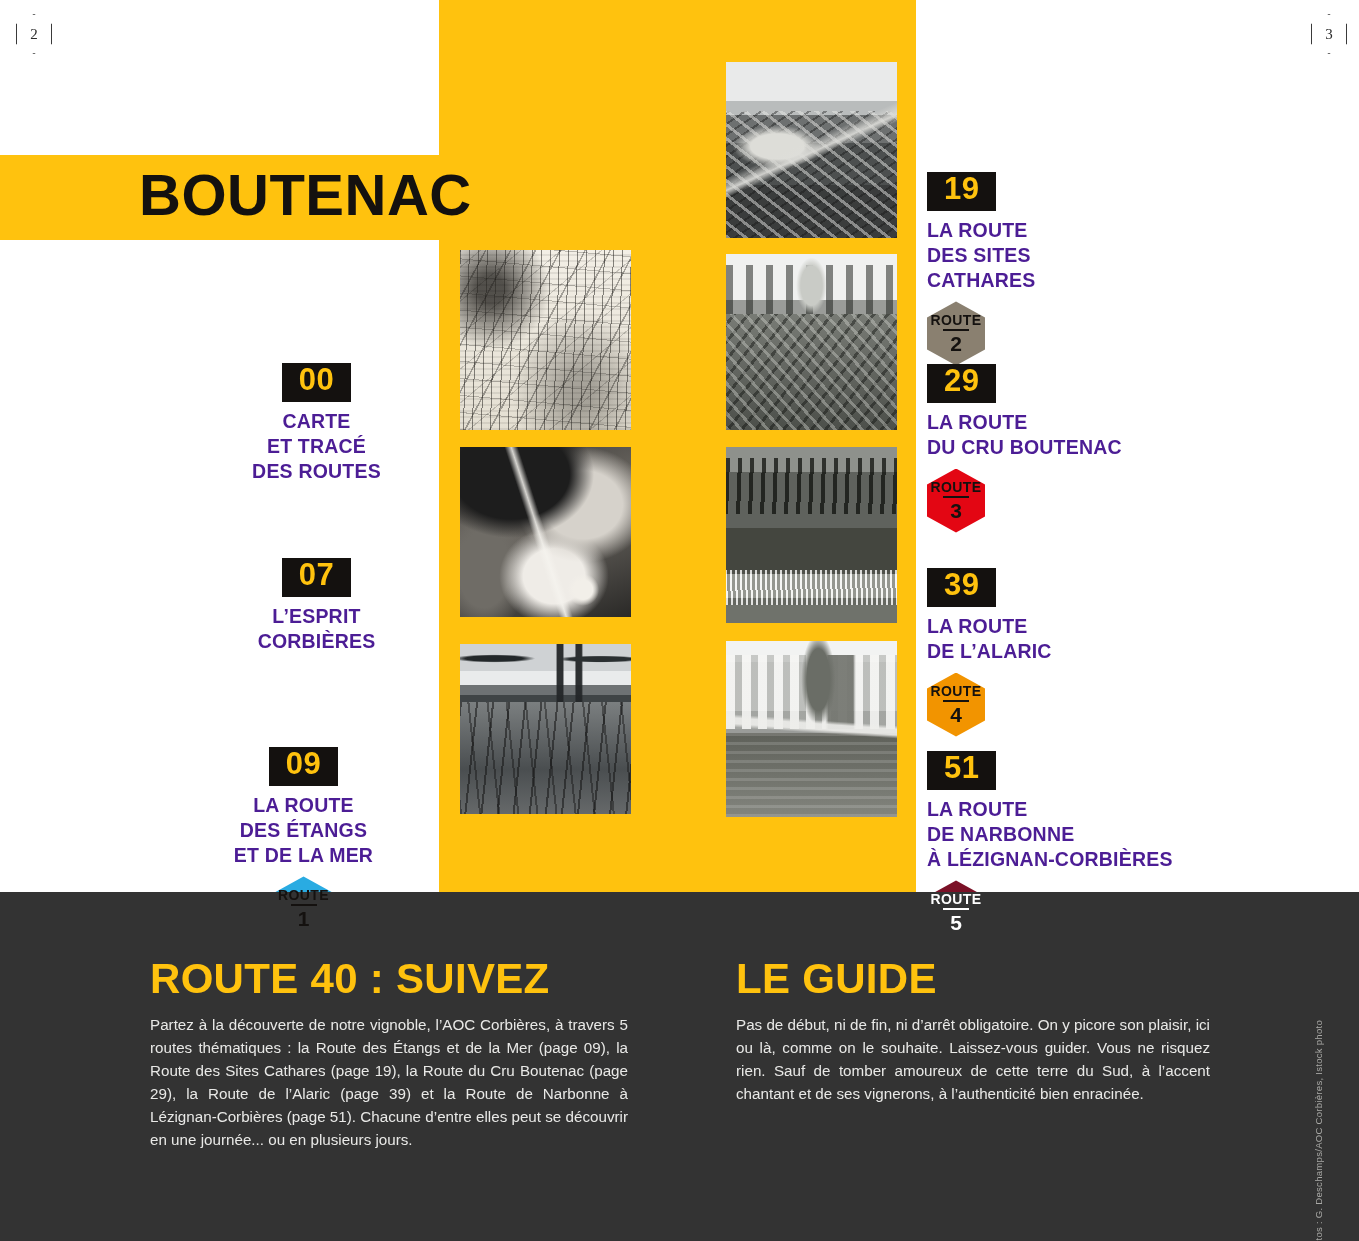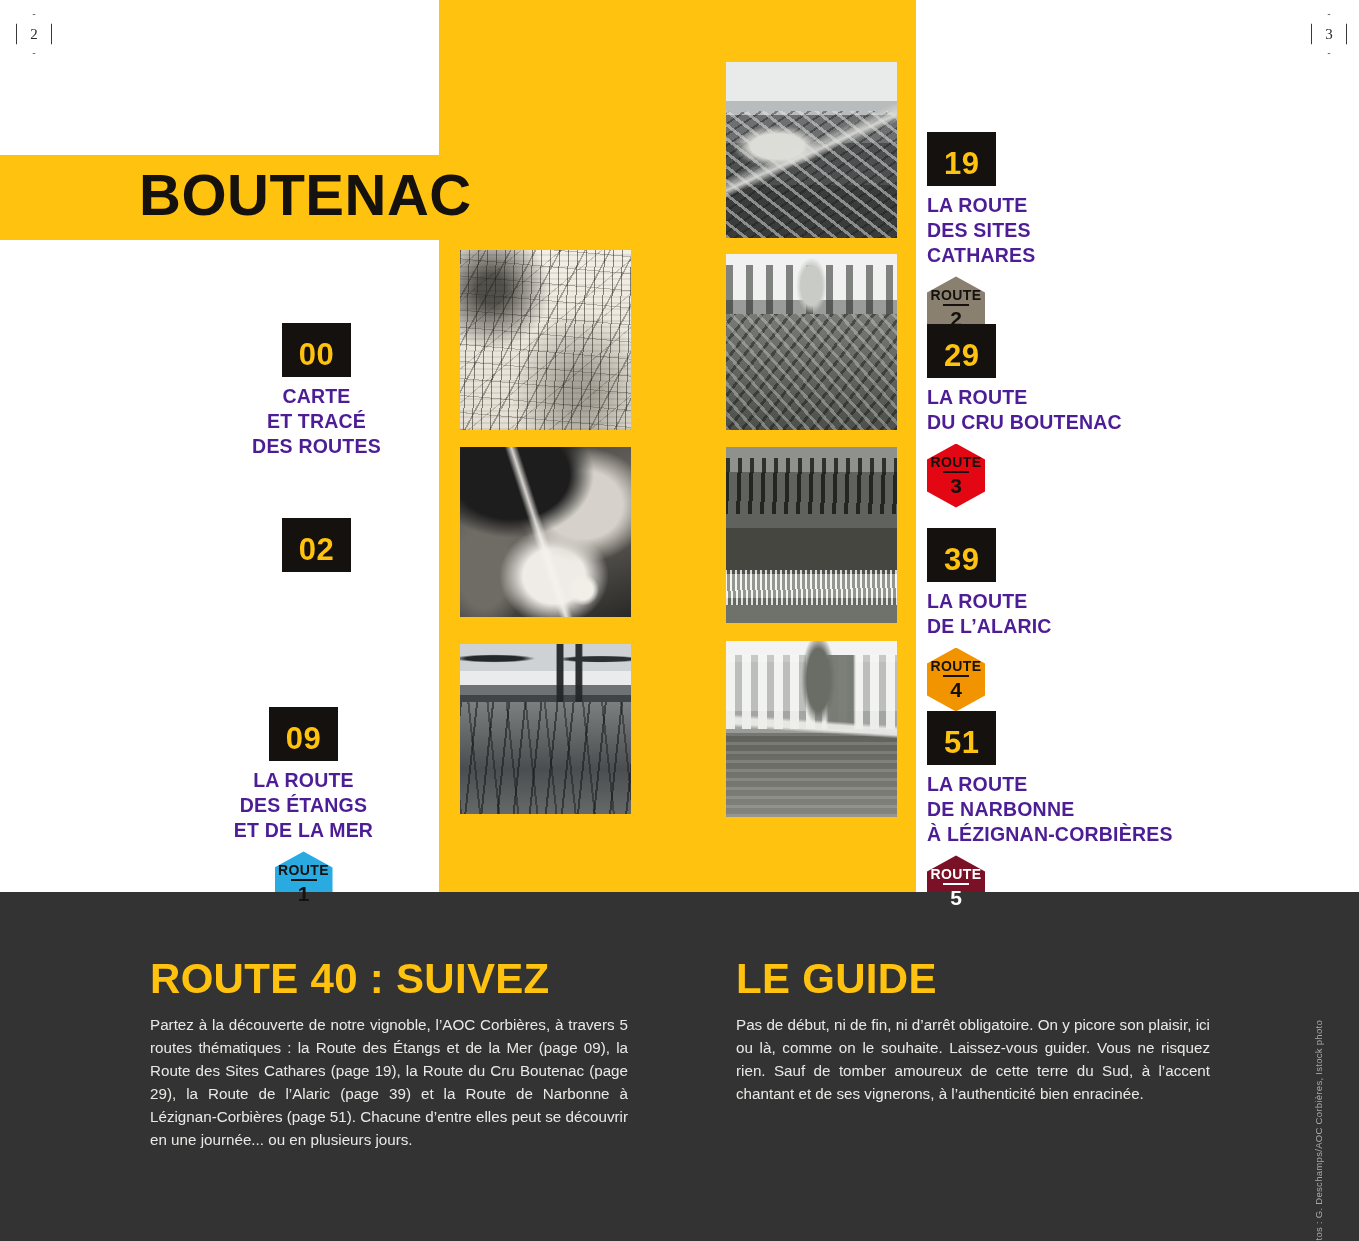--- a/index.html
+++ b/index.html
@@ -191,21 +191,21 @@
     background:
       linear-gradient(4deg, rgba(0,0,0,0) 48%, rgba(238,238,235,.9) 50% 53%, rgba(0,0,0,0) 55%),
       radial-gradient(ellipse 10% 26% at 54% 22%, #6a6d66 0 68%, rgba(0,0,0,0) 100%);
   }
 
   
   .entry { position: absolute; }
   .entry .numplate {
     background: #14110f; color: #FFC20E;
     font-size: 31px; font-weight: 700; letter-spacing: 0.5px;
-    padding: 16px 17px 6px 17px; display: inline-block; line-height: 1.02;
+    padding: 1px 17px 6px 17px; display: inline-block; line-height: 1.02; margin-top: 40px;
   }
   .entry .etitle {
     color: #4c1d95; font-size: 19.5px; font-weight: 700;
     line-height: 1.28; letter-spacing: 0.2px; margin-top: 7px;
     white-space: pre-line;
   }
   .entry.right-align { text-align: center; }
   .entry.left-align  { text-align: left; }
 
   
@@ -306,21 +306,23 @@
   </div>
 
   <div class="entry right-align" id="entry-00" style="left:200px; top:323px; width:233px;">
     <div class="numplate">00</div>
     <div class="etitle">CARTE
 ET TRACÉ
 DES ROUTES</div>
   </div>
 
   <div class="entry right-align" id="entry-06" style="left:200px; top:518px; width:233px;">
-    <div class="numplate">02</div>
+    <div class="numplate">07</div>
+    <div class="etitle">L’ESPRIT
+CORBIÈRES</div>
   </div>
 
   <div class="entry right-align" id="entry-09" style="left:187px; top:707px; width:233px;">
     <div class="numplate">09</div>
     <div class="etitle">LA ROUTE
 DES ÉTANGS
 ET DE LA MER</div>
     <div class="route-badge">
       <div class="hex" style="background:#29ABE2"></div>
       <div class="rlabel" style="color:#14110f">ROUTE</div>

